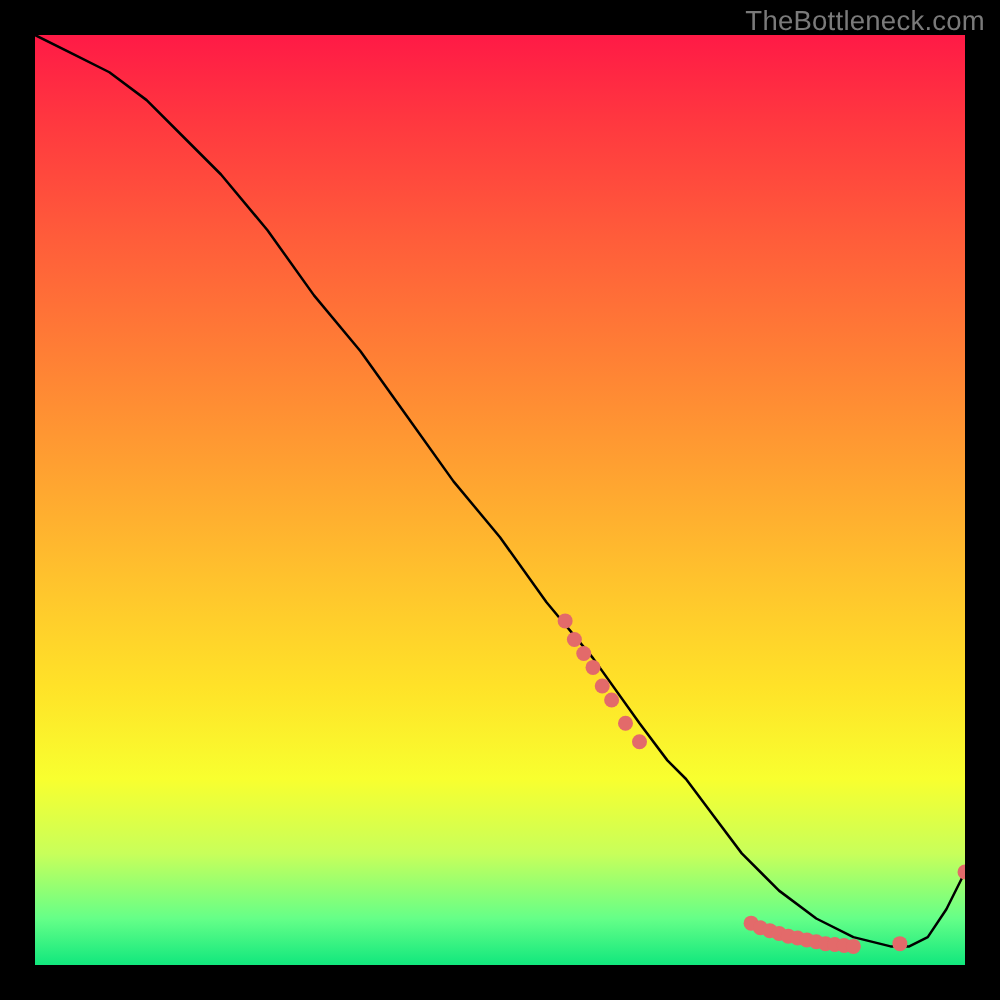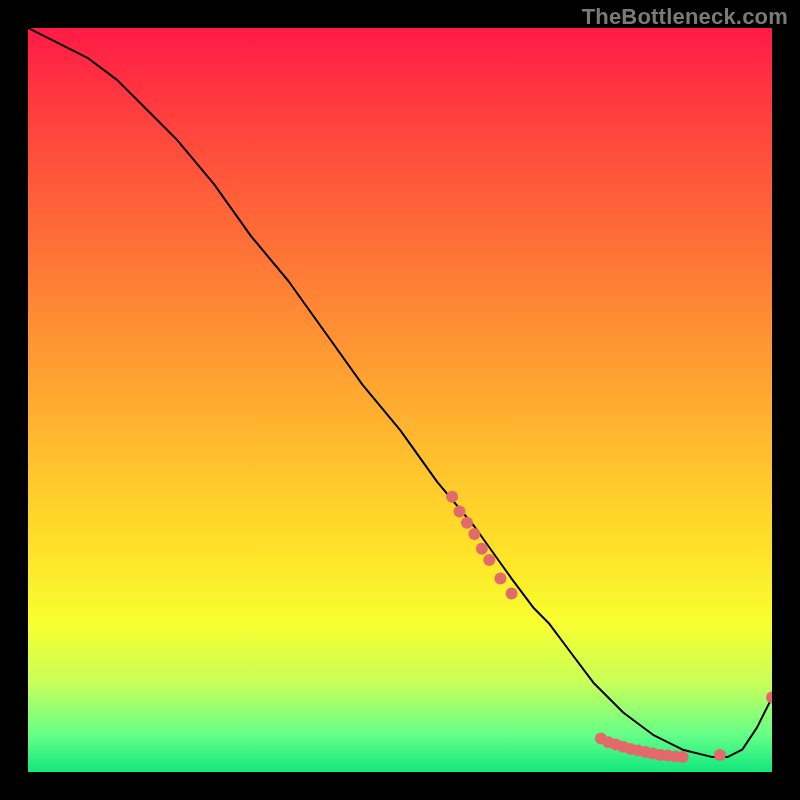--- a/index.html
+++ b/index.html
@@ -16,21 +16,21 @@
     width: 800px;
     height: 800px;
     background: #000;
   }
   .watermark {
     position: absolute;
     top: 4px;
     right: 12px;
     color: #7a7a7a;
     font-size: 22px;
-    font-weight: 700;
+    font-weight: 400;
     letter-spacing: 0.2px;
   }
   .plot {
     position: absolute;
     left: 28px;
     top: 28px;
     width: 744px;
     height: 744px;
     
     background: linear-gradient(

